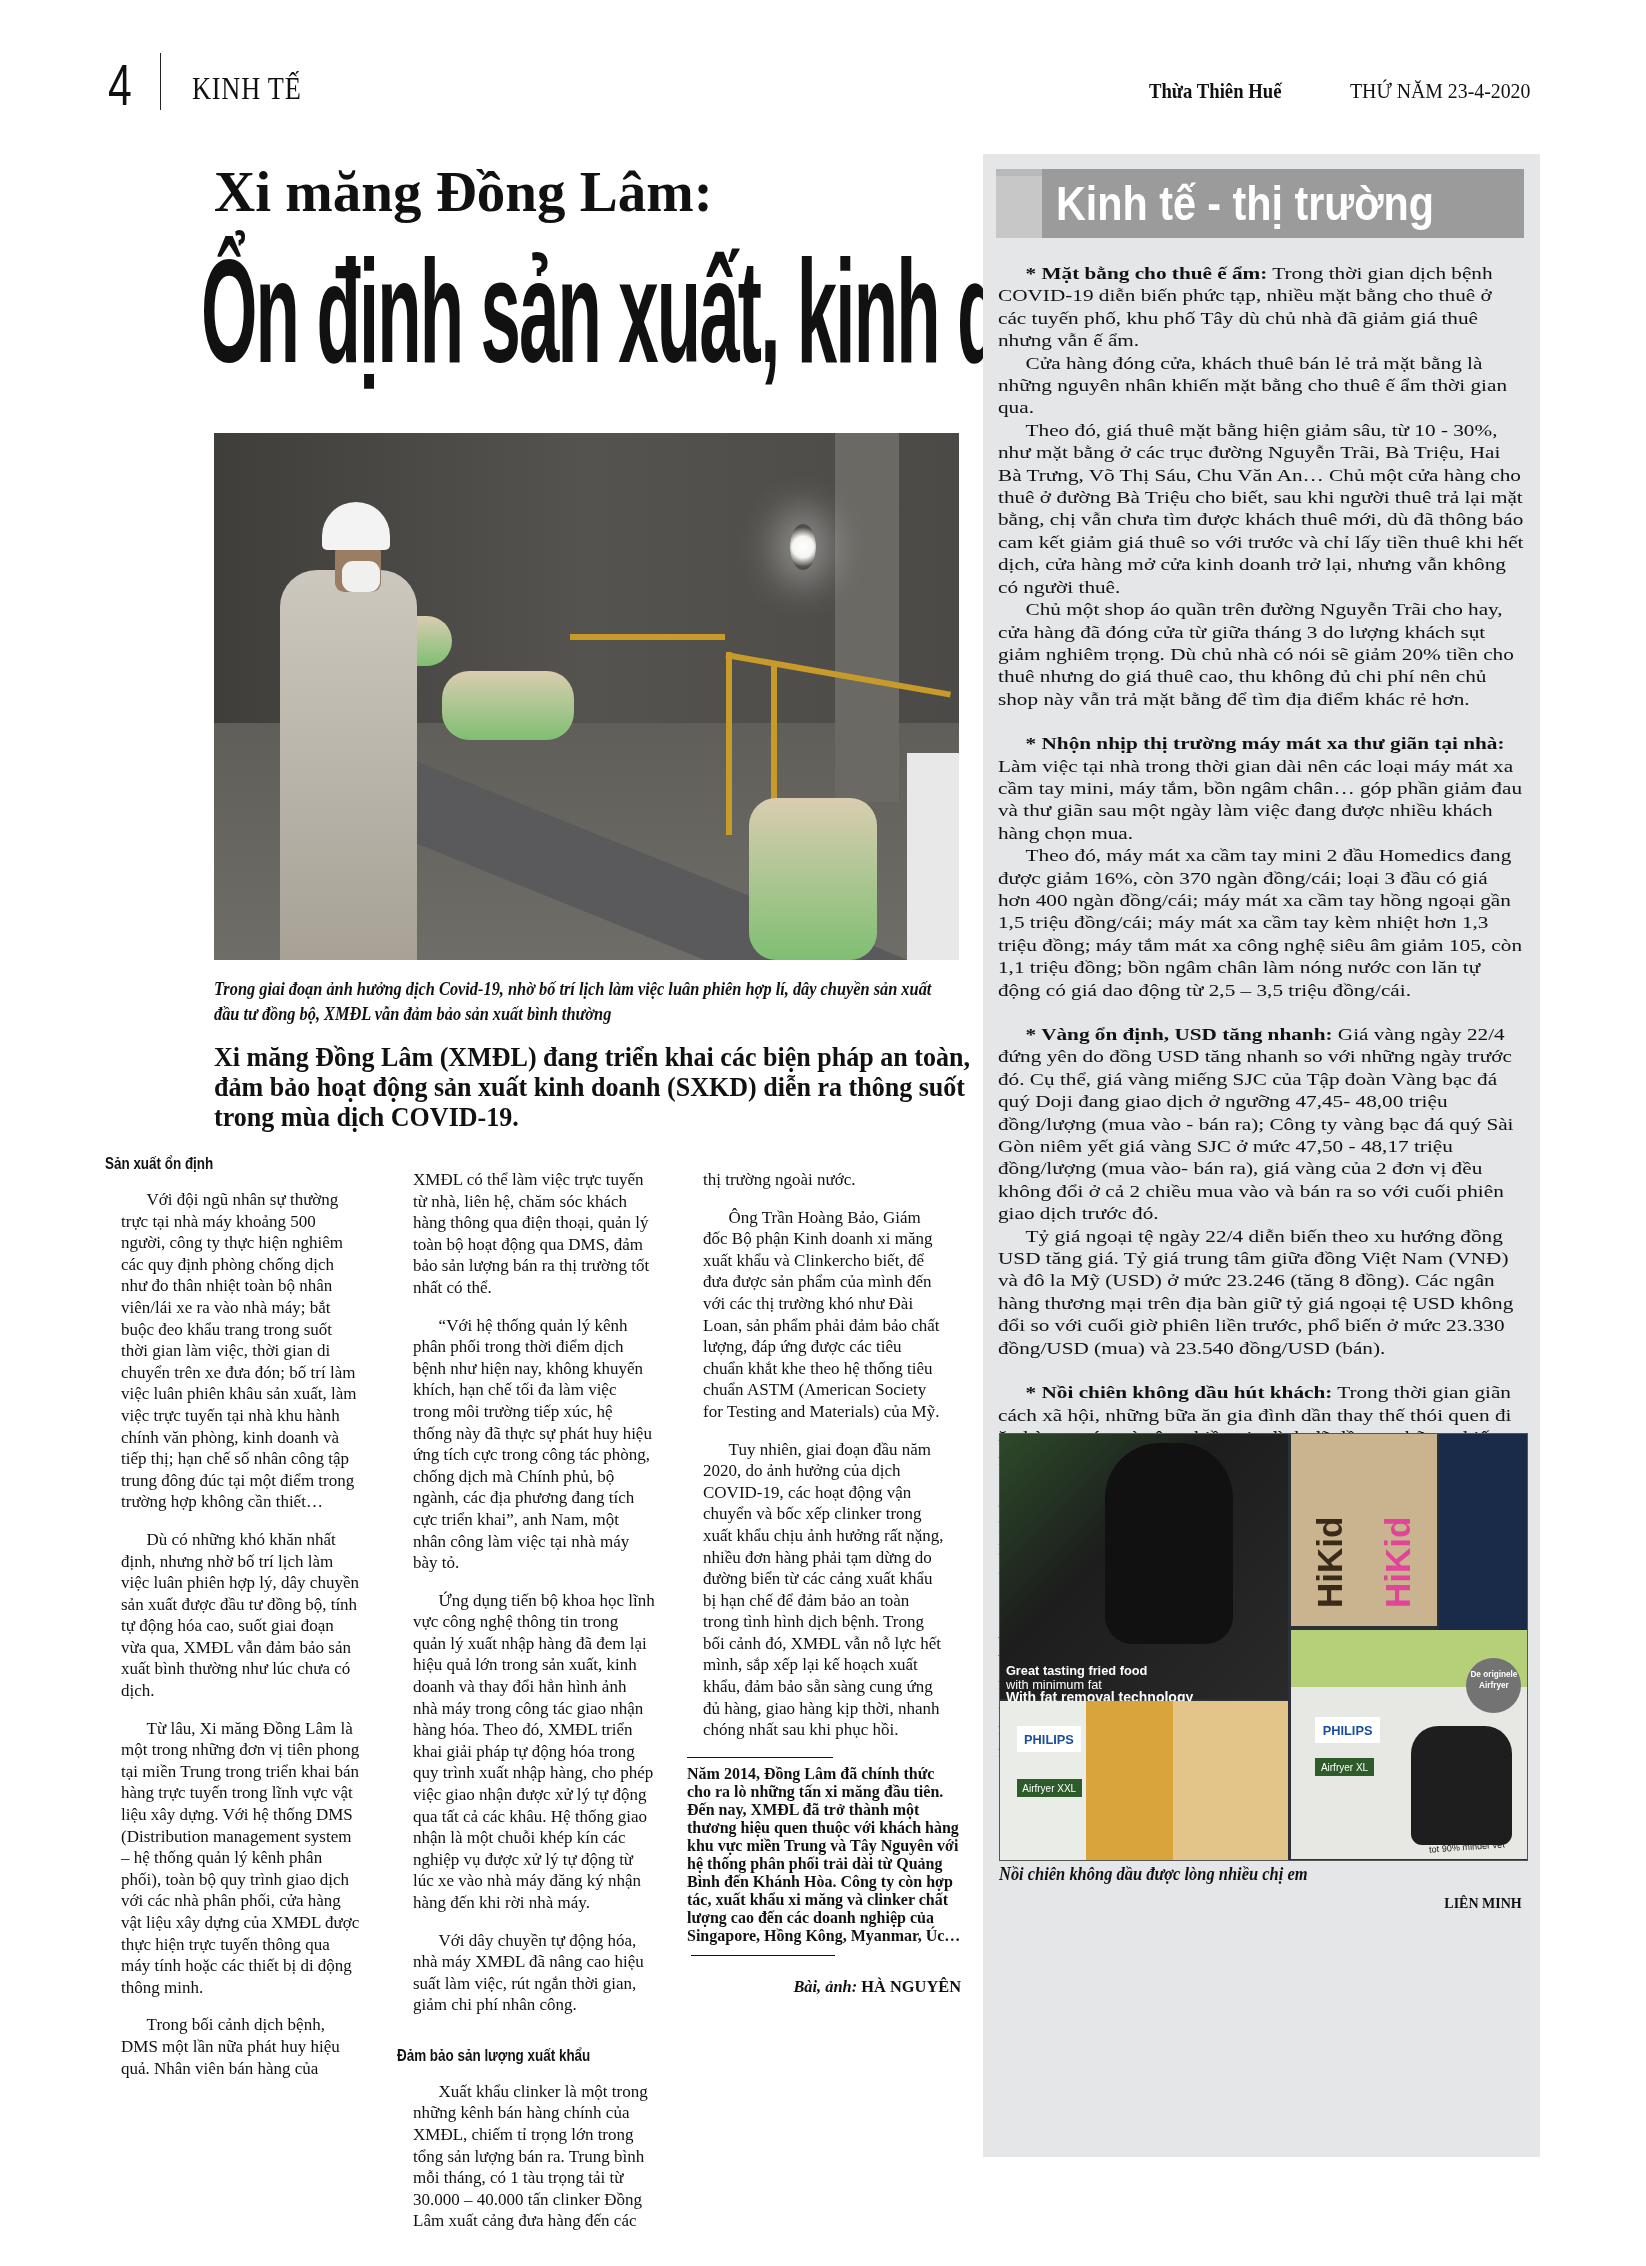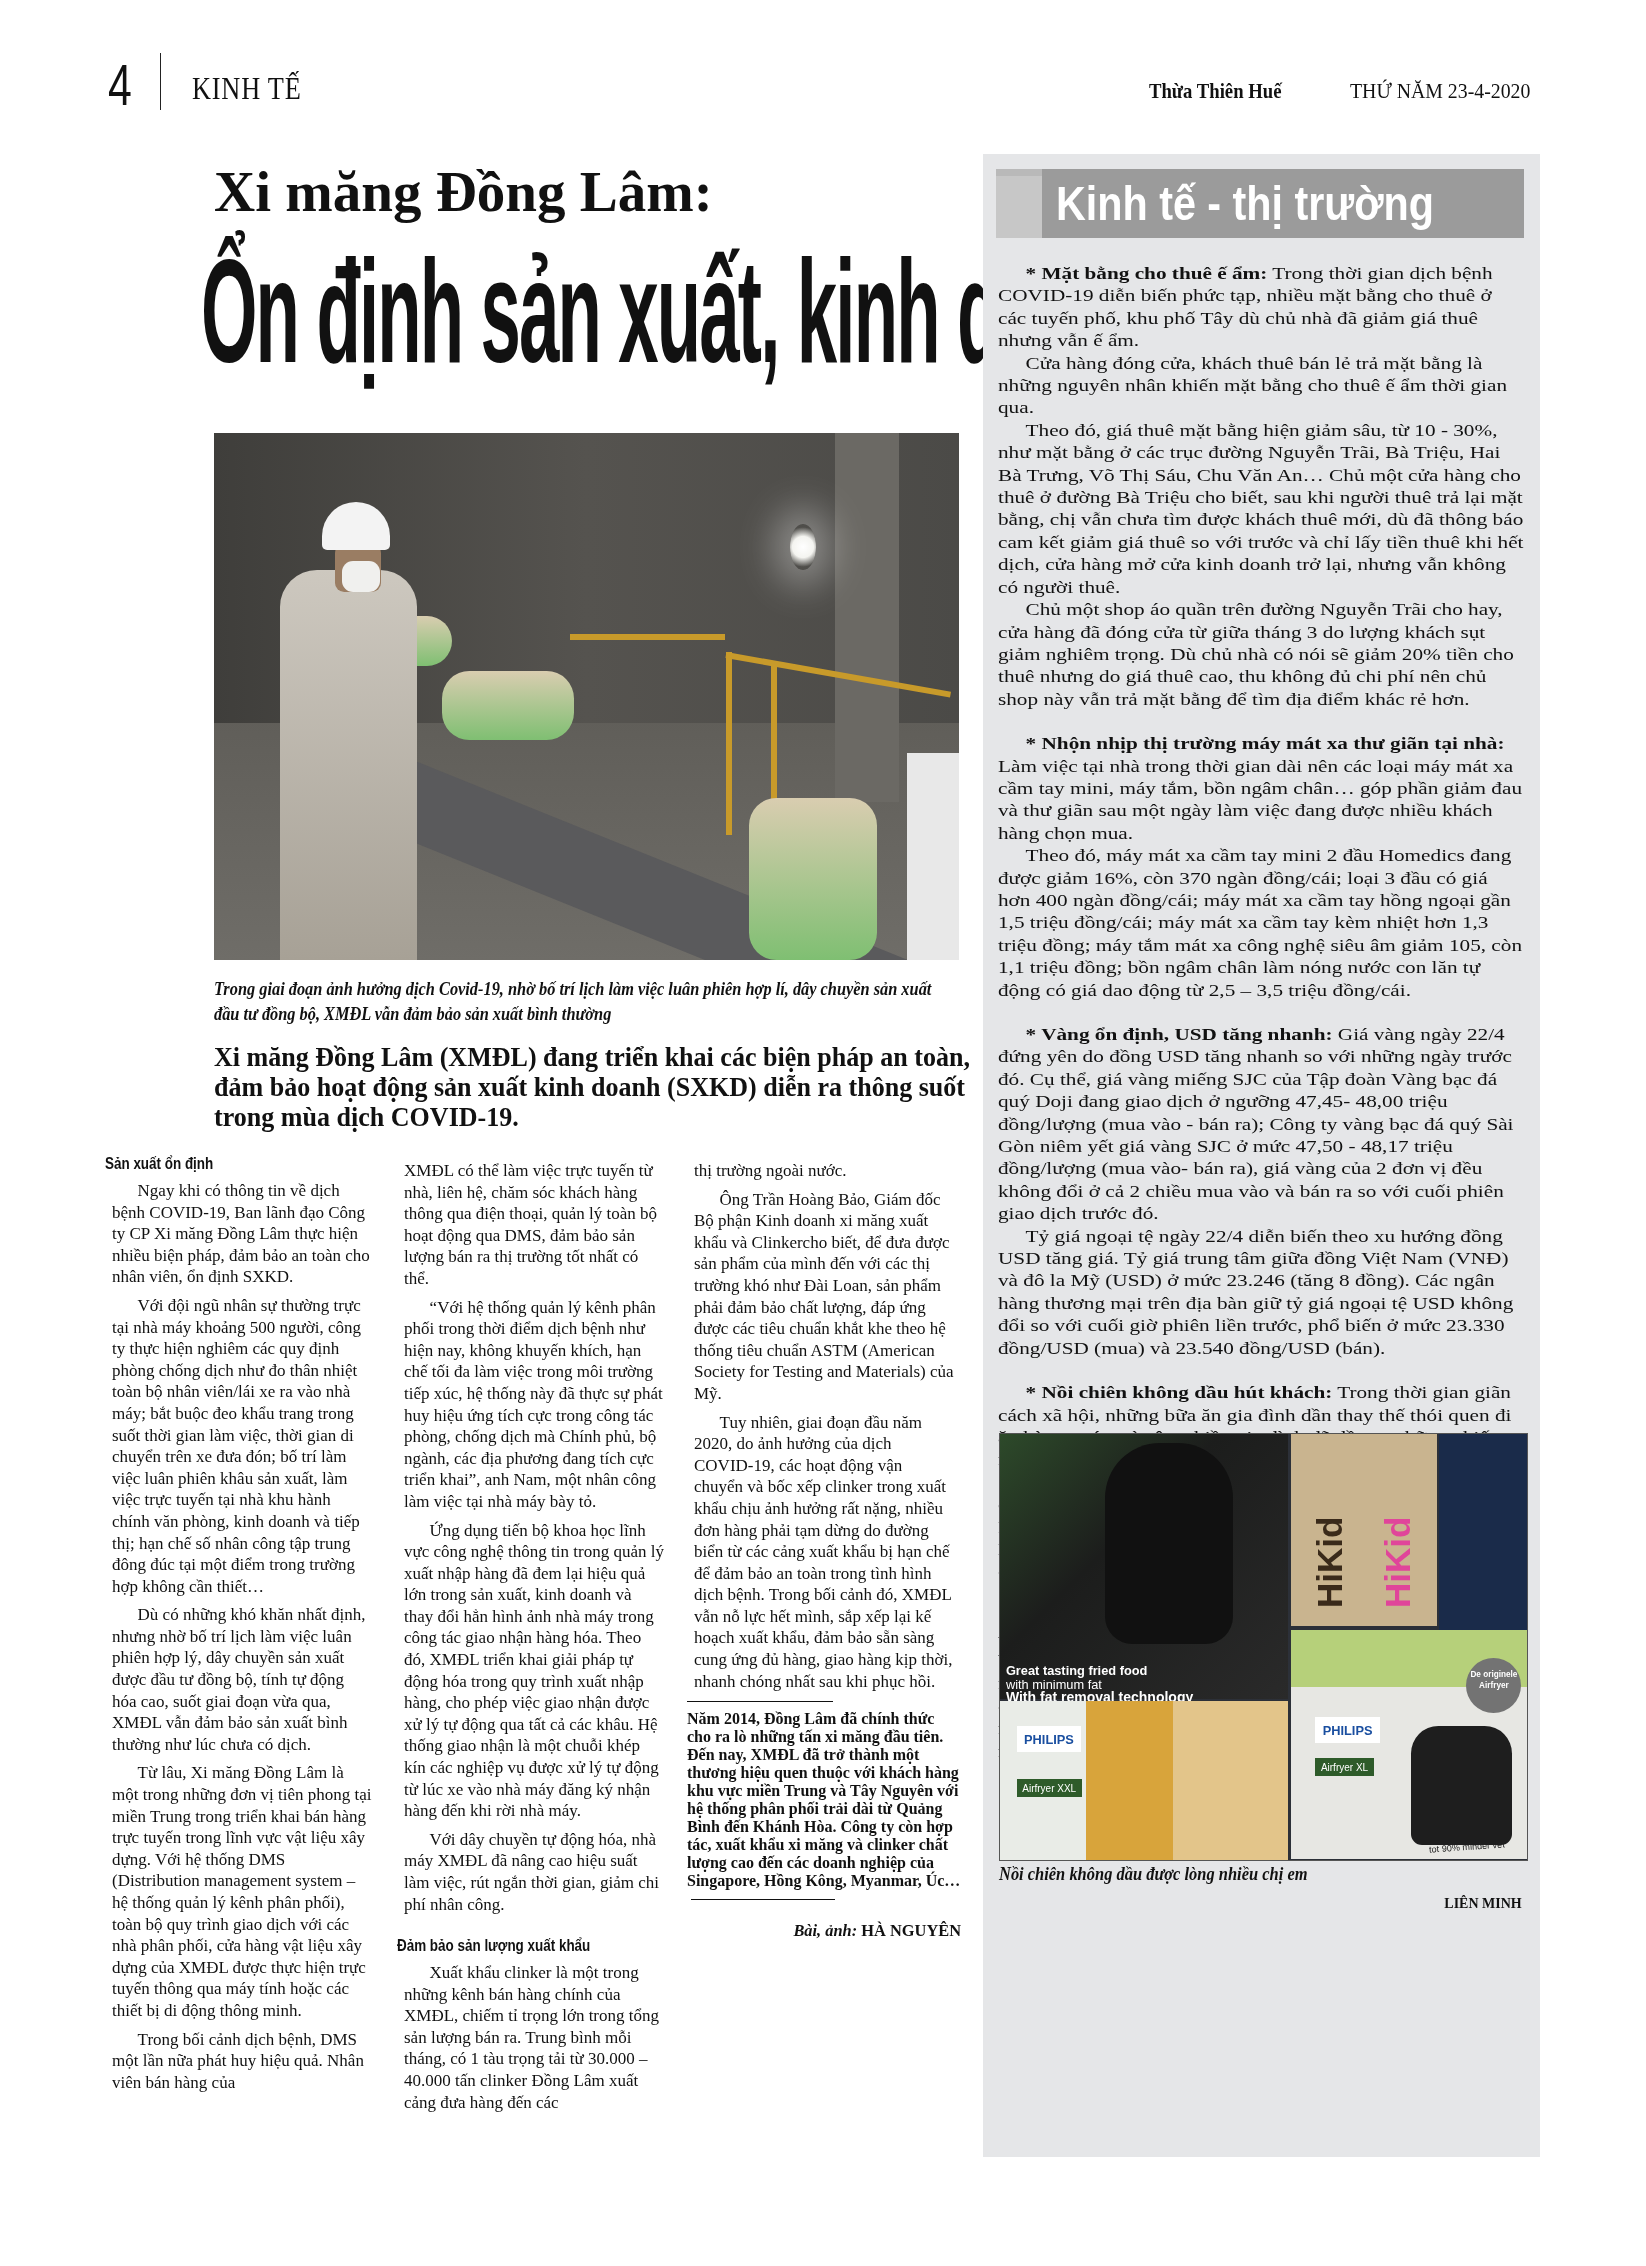--- a/index.html
+++ b/index.html
@@ -36,21 +36,21 @@
   .photo-main .face { position:absolute; left:121px; top:111px; width:46px; height:48px; background:#9a7d63; border-radius: 9.1px; }
   .photo-main .mask { position:absolute; left:128px; top:128px; width:38px; height:31px; background:#f0f0ee; border-radius: 11px; }
   .photo-main .bag { position:absolute; background: linear-gradient(180deg,#d9cdb0,#7fbf72); border-radius: 27.4px; }
   .photo-main .box { position:absolute; left:693px; top:320px; width:52px; height:207px; background:#e8e8e8; }
 
   .caption-main { left: 214px; top: 976px; width: 749px; font-style: italic; font-weight: bold; font-size: 19px; line-height: 25px; transform: scaleX(0.86); transform-origin: left top; width: 868px; }
   .sapo { left: 214px; top: 1042px; width: 758px; font-weight: bold; font-size: 28px; line-height: 30px; transform: scaleX(0.93); transform-origin: left top; width: 815px; }
 
   
   .col { top: 1153px; width: 274px; font-size: 17px; line-height: 21.6px; text-align: left; }
-  .col p { margin: 7px; text-indent: 25.6px; }
+  .col p { margin: 16px; text-indent: 25.6px; }
   .col .sub { font-family: "Liberation Sans", sans-serif; font-weight: bold; font-size: 16.4px; transform: scaleX(0.82); transform-origin: left top; white-space: nowrap; margin: 0; line-height: 20px; }
   .col1 { left: 105px; }
   .col2 { left: 397px; }
   .col3 { left: 687px; }
   .col .gap { height: 12.8px; }
   .boxout-rule { border-top: 1.8px solid #111; width: 146px; margin: 9.1px 0 7.3px 0; }
   .boxout { font-weight: bold; font-size: 16px; line-height: 18px; }
   .boxout-end-rule { display:inline-block; width: 144px; border-bottom: 1.8px solid #111; vertical-align: middle; margin-left: 3.7px; }
   .byline { text-align: right; margin-top: 12.8px; font-weight: bold; font-size: 16.4px; }
   .byline em { font-style: italic; text-align: right; }
@@ -109,21 +109,20 @@
   <div class="worker-body"></div>
   <div class="face"></div>
   <div class="mask"></div>
   <div class="helmet"></div>
 </div>
 <div class="abs caption-main">Trong giai đoạn ảnh hưởng dịch Covid-19, nhờ bố trí lịch làm việc luân phiên hợp lí, dây chuyền sản xuất đầu tư đồng bộ, XMĐL vẫn đảm bảo sản xuất bình thường</div>
 <div class="abs sapo">Xi măng Đồng Lâm (XMĐL) đang triển khai các biện pháp an toàn, đảm bảo hoạt động sản xuất kinh doanh (SXKD) diễn ra thông suốt trong mùa dịch COVID-19.</div>
 
 <div class="abs col col1">
   <div class="sub">Sản xuất ổn định</div>
-  <p>Ngay khi có thông tin về dịch bệnh COVID-19, Ban lãnh đạo Công ty CP Xi măng Đồng Lâm thực hiện nhiều biện pháp, đảm bảo an toàn cho nhân viên, ổn định SXKD.</p>
   <p>Với đội ngũ nhân sự thường trực tại nhà máy khoảng 500 người, công ty thực hiện nghiêm các quy định phòng chống dịch như đo thân nhiệt toàn bộ nhân viên/lái xe ra vào nhà máy; bắt buộc đeo khẩu trang trong suốt thời gian làm việc, thời gian di chuyển trên xe đưa đón; bố trí làm việc luân phiên khâu sản xuất, làm việc trực tuyến tại nhà khu hành chính văn phòng, kinh doanh và tiếp thị; hạn chế số nhân công tập trung đông đúc tại một điểm trong trường hợp không cần thiết…</p>
   <p>Dù có những khó khăn nhất định, nhưng nhờ bố trí lịch làm việc luân phiên hợp lý, dây chuyền sản xuất được đầu tư đồng bộ, tính tự động hóa cao, suốt giai đoạn vừa qua, XMĐL vẫn đảm bảo sản xuất bình thường như lúc chưa có dịch.</p>
   <p>Từ lâu, Xi măng Đồng Lâm là một trong những đơn vị tiên phong tại miền Trung trong triển khai bán hàng trực tuyến trong lĩnh vực vật liệu xây dựng. Với hệ thống DMS (Distribution management system – hệ thống quản lý kênh phân phối), toàn bộ quy trình giao dịch với các nhà phân phối, cửa hàng vật liệu xây dựng của XMĐL được thực hiện trực tuyến thông qua máy tính hoặc các thiết bị di động thông minh.</p>
   <p>Trong bối cảnh dịch bệnh, DMS một lần nữa phát huy hiệu quả. Nhân viên bán hàng của</p>
 </div>
 
 <div class="abs col col2">
   <p style="text-indent:0">XMĐL có thể làm việc trực tuyến từ nhà, liên hệ, chăm sóc khách hàng thông qua điện thoại, quản lý toàn bộ hoạt động qua DMS, đảm bảo sản lượng bán ra thị trường tốt nhất có thể.</p>
   <p>“Với hệ thống quản lý kênh phân phối trong thời điểm dịch bệnh như hiện nay, không khuyến khích, hạn chế tối đa làm việc trong môi trường tiếp xúc, hệ thống này đã thực sự phát huy hiệu ứng tích cực trong công tác phòng, chống dịch mà Chính phủ, bộ ngành, các địa phương đang tích cực triển khai”, anh Nam, một nhân công làm việc tại nhà máy bày tỏ.</p>
   <p>Ứng dụng tiến bộ khoa học lĩnh vực công nghệ thông tin trong quản lý xuất nhập hàng đã đem lại hiệu quả lớn trong sản xuất, kinh doanh và thay đổi hẳn hình ảnh nhà máy trong công tác giao nhận hàng hóa. Theo đó, XMĐL triển khai giải pháp tự động hóa trong quy trình xuất nhập hàng, cho phép việc giao nhận được xử lý tự động qua tất cả các khâu. Hệ thống giao nhận là một chuỗi khép kín các nghiệp vụ được xử lý tự động từ lúc xe vào nhà máy đăng ký nhận hàng đến khi rời nhà máy.</p>

